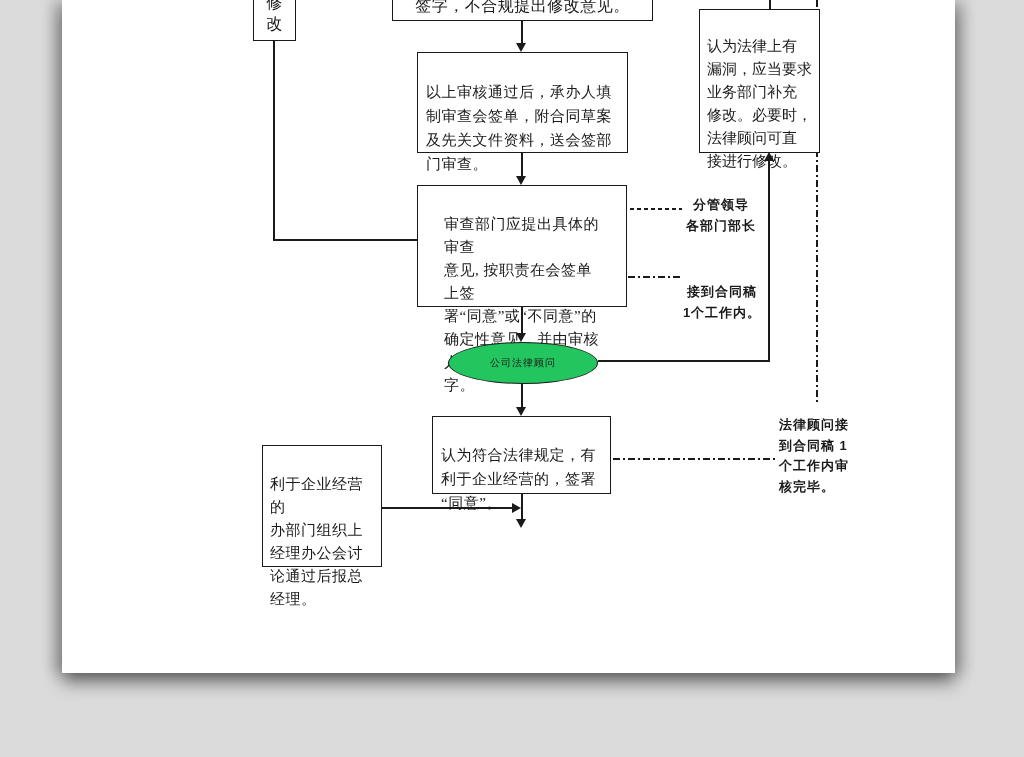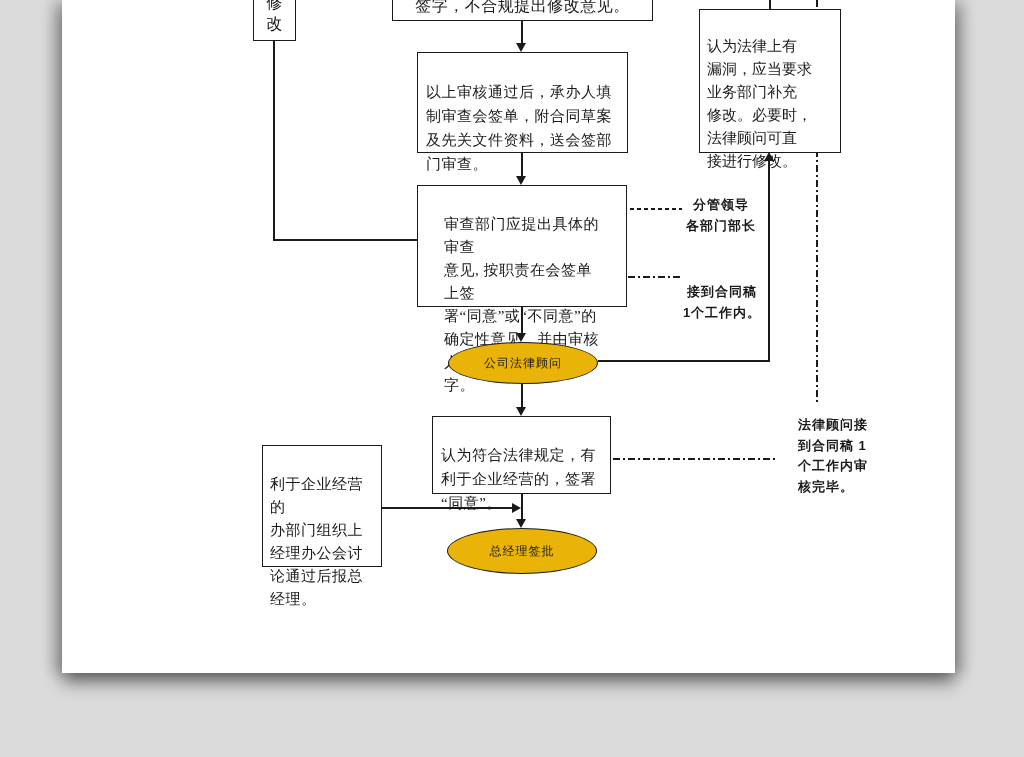--- a/index.html
+++ b/index.html
@@ -14,24 +14,24 @@
     position:absolute;left:62px;top:0;width:893px;height:673px;
     background:#ffffff;
     box-shadow:-10px 0 12px rgba(0,0,0,0.18), 10px 0 12px rgba(0,0,0,0.18), 0 10px 16px rgba(0,0,0,0.45);
   }
   .node{
     position:absolute;background:#ffffff;border:1.5px solid #1a1a1a;
     box-sizing:border-box;white-space:pre-line;
     font-size:15px;line-height:24px;letter-spacing:0.5px;
   }
   .ellipse{
-    position:absolute;background:#eab308;border:1.5px solid #1a1a1a;
+    position:absolute;background:#22c55e;border:1.5px solid #1a1a1a;
     box-sizing:border-box;border-radius:50%;
     display:flex;align-items:center;justify-content:center;
-    font-size:12px;letter-spacing:1px;
+    font-size:10px;letter-spacing:1px;
   }
   .hline,.vline{position:absolute;background:#1a1a1a;}
   .hline{height:2px;}
   .vline{width:2px;}
   .hdash{position:absolute;height:2px;background:repeating-linear-gradient(90deg,#1a1a1a 0 4px,transparent 4px 7px);}
   .hdashdot{position:absolute;height:2px;background:repeating-linear-gradient(90deg,#1a1a1a 0 7px,transparent 7px 10px,#1a1a1a 10px 12px,transparent 12px 15px);}
   .vdashdot{position:absolute;width:2px;background:repeating-linear-gradient(180deg,#1a1a1a 0 7px,transparent 7px 10px,#1a1a1a 10px 12px,transparent 12px 15px);}
   .arr{position:absolute;width:0;height:0;}
   .arr.down{border-left:5px solid transparent;border-right:5px solid transparent;border-top:9px solid #1a1a1a;}
   .arr.up{border-left:5px solid transparent;border-right:5px solid transparent;border-bottom:9px solid #1a1a1a;}
@@ -90,21 +90,21 @@
     <span style="white-space:pre-line;">签字，不合规提出修改意见。</span>
   </div>
 
   <div class="node" style="left:417px;top:52px;width:211px;height:101px;padding:3px 8px;">
     <span>以上审核通过后，承办人填
 制审查会签单，附合同草案
 及先关文件资料，送会签部
 门审查。</span>
   </div>
 
-  <div class="node" style="left:699px;top:9px;width:142px;height:144px;padding:2px 7px;font-size:15px;line-height:23px;letter-spacing:0;">
+  <div class="node" style="left:699px;top:9px;width:121px;height:144px;padding:2px 7px;font-size:15px;line-height:23px;letter-spacing:0;">
     <span>认为法律上有
 漏洞，应当要求
 业务部门补充
 修改。必要时，
 法律顾问可直
 接进行修改。</span>
   </div>
 
   <div class="node" style="left:417px;top:185px;width:210px;height:122px;padding:4px 26px;line-height:23px;">
     <span>审查部门应提出具体的审查
@@ -125,28 +125,25 @@
   </div>
 
   <div class="node" style="left:262px;top:445px;width:120px;height:122px;padding:4px 7px;line-height:23px;">
     <span>利于企业经营的
 办部门组织上
 经理办公会讨
 论通过后报总
 经理。</span>
   </div>
 
-  <div class="ellipse" style="left:447px;top:528px;width:150px;height:46px;">
-    <span>总经理签批</span>
-  </div>
 
   <div class="ann" style="left:682px;top:194px;width:78px;text-align:center;font-family:Liberation Serif, serif;">分管领导
 各部门部长</div>
 
   <div class="ann" style="left:682px;top:259px;width:80px;text-align:center;margin-top:22px;">接到合同稿
 1个工作内。</div>
 
-  <div class="ann" style="left:779px;top:415px;width:72px;line-height:20.5px;margin-left:19px;">法律顾问接
+  <div class="ann" style="left:779px;top:415px;width:72px;line-height:20.5px;">法律顾问接
 到合同稿 1
 个工作内审
 核完毕。</div>
 
 </div>
 
 </body></html>

